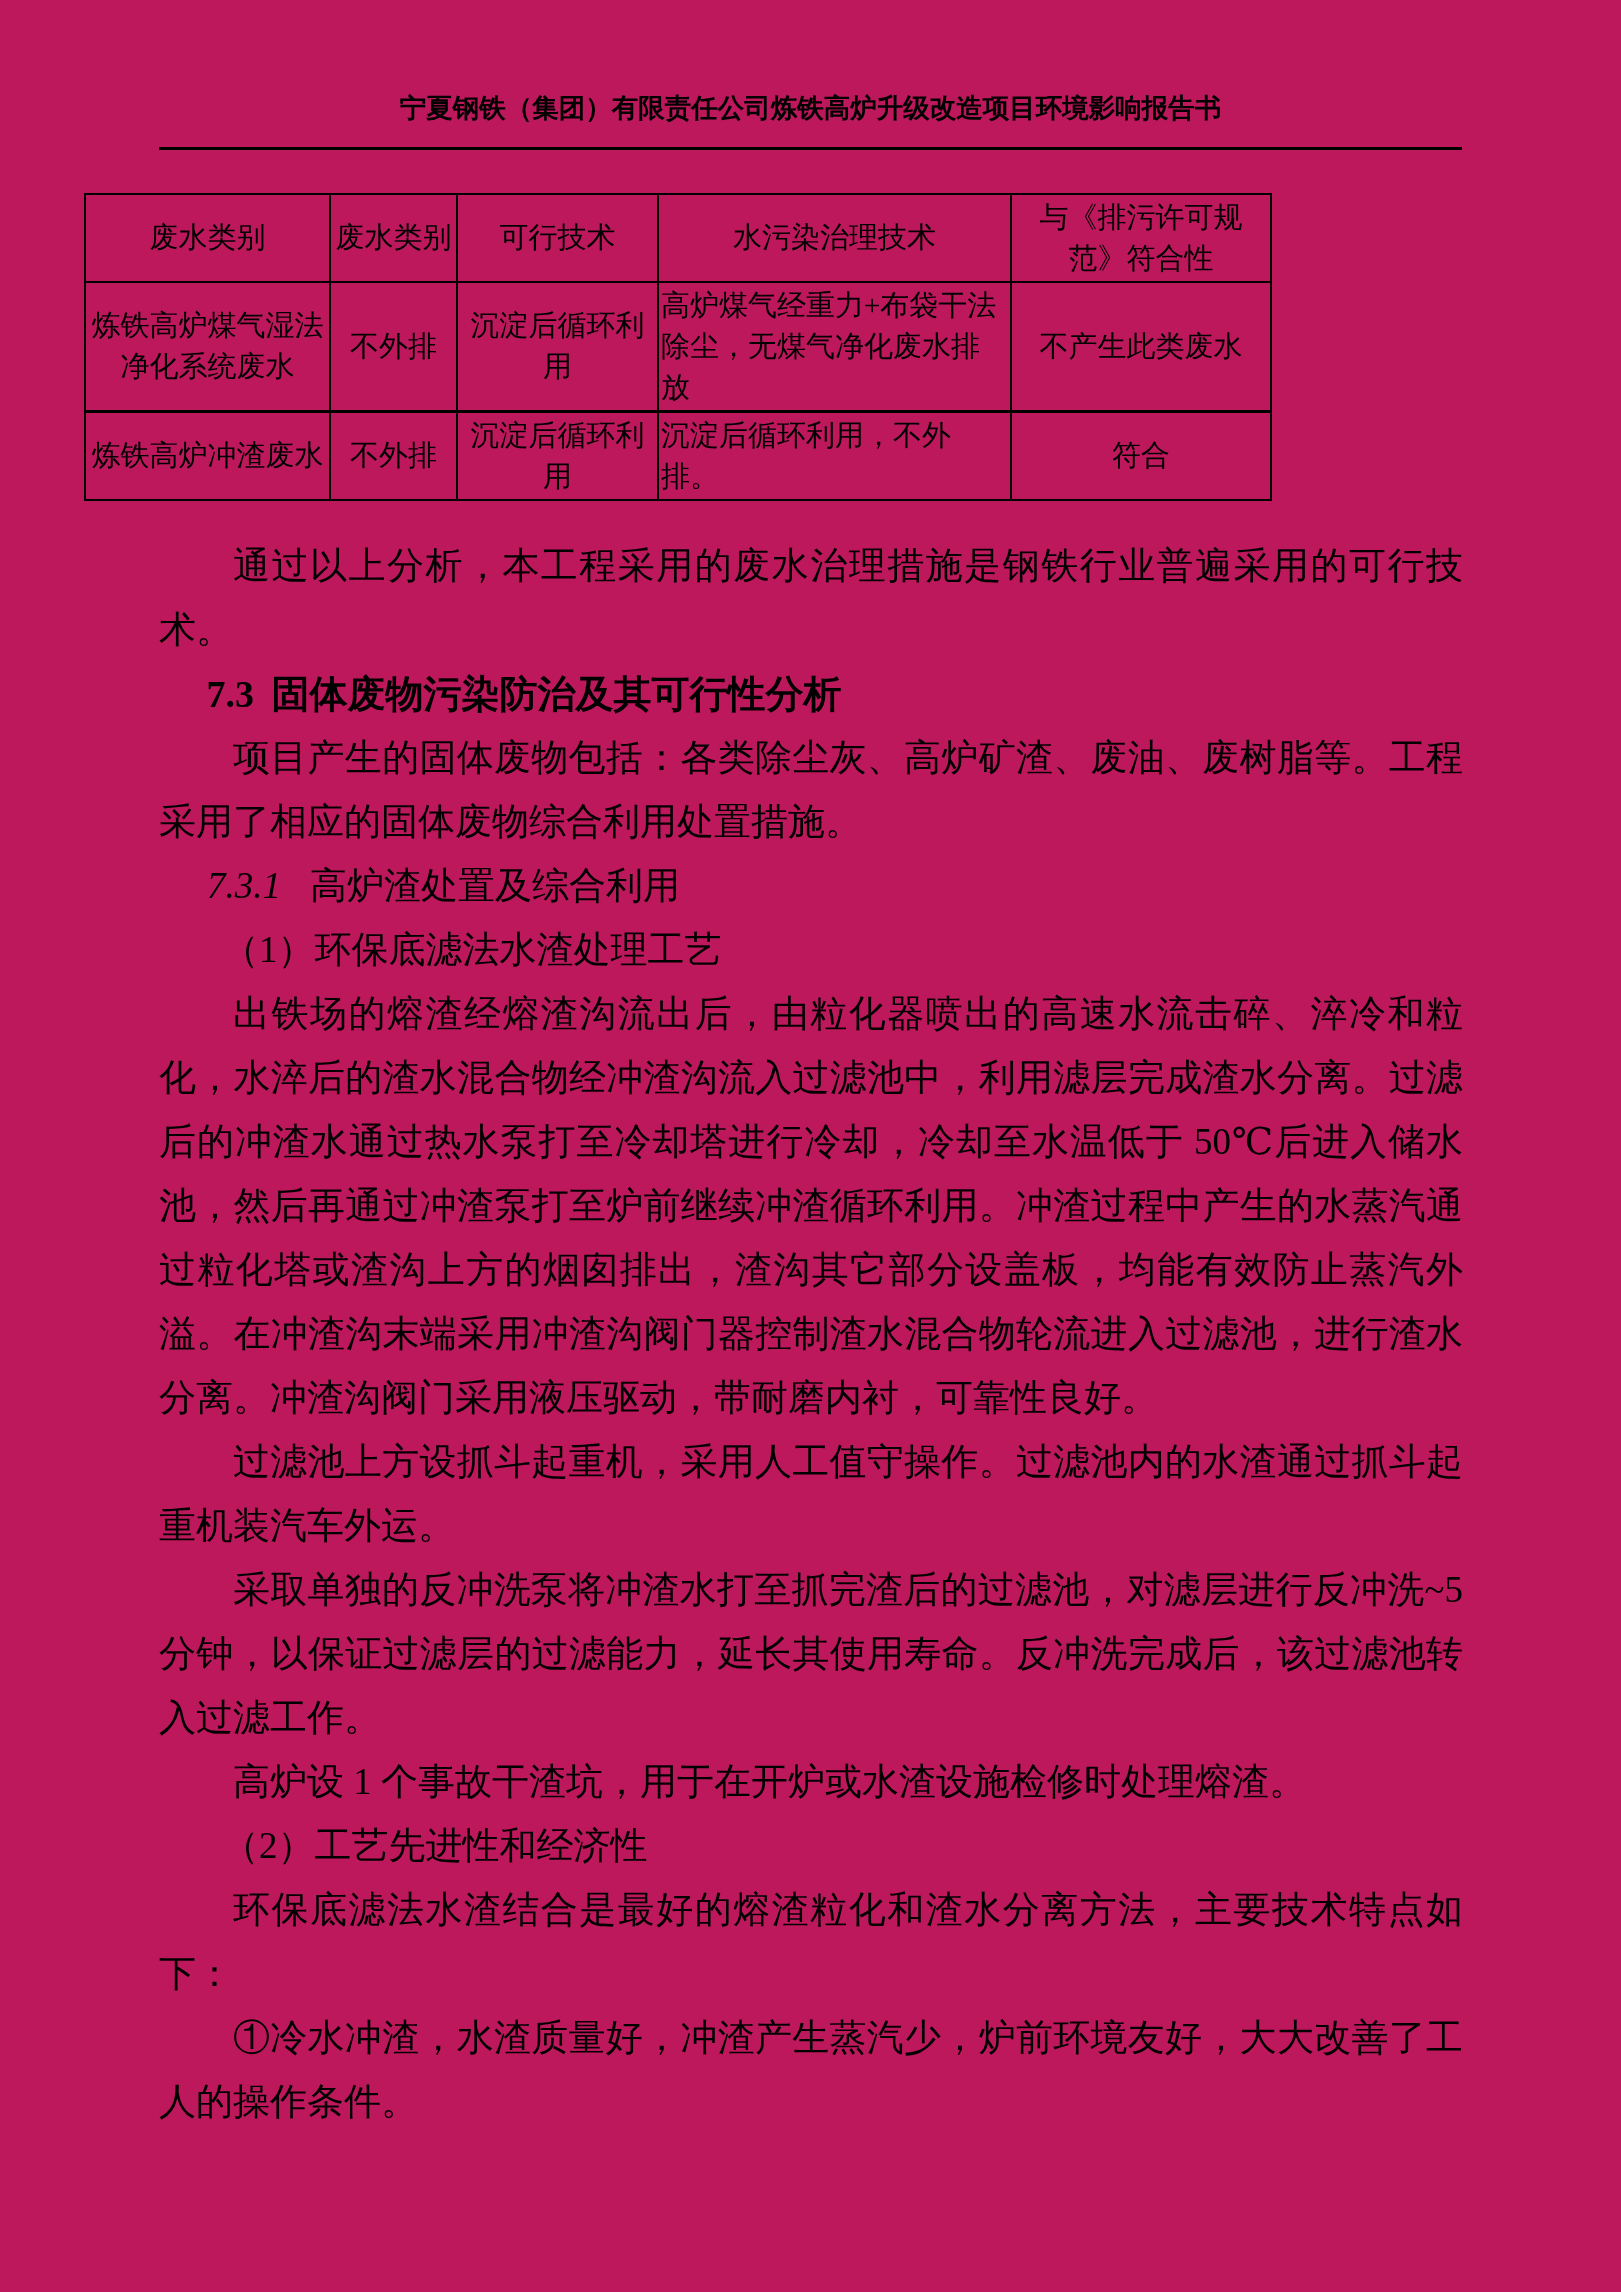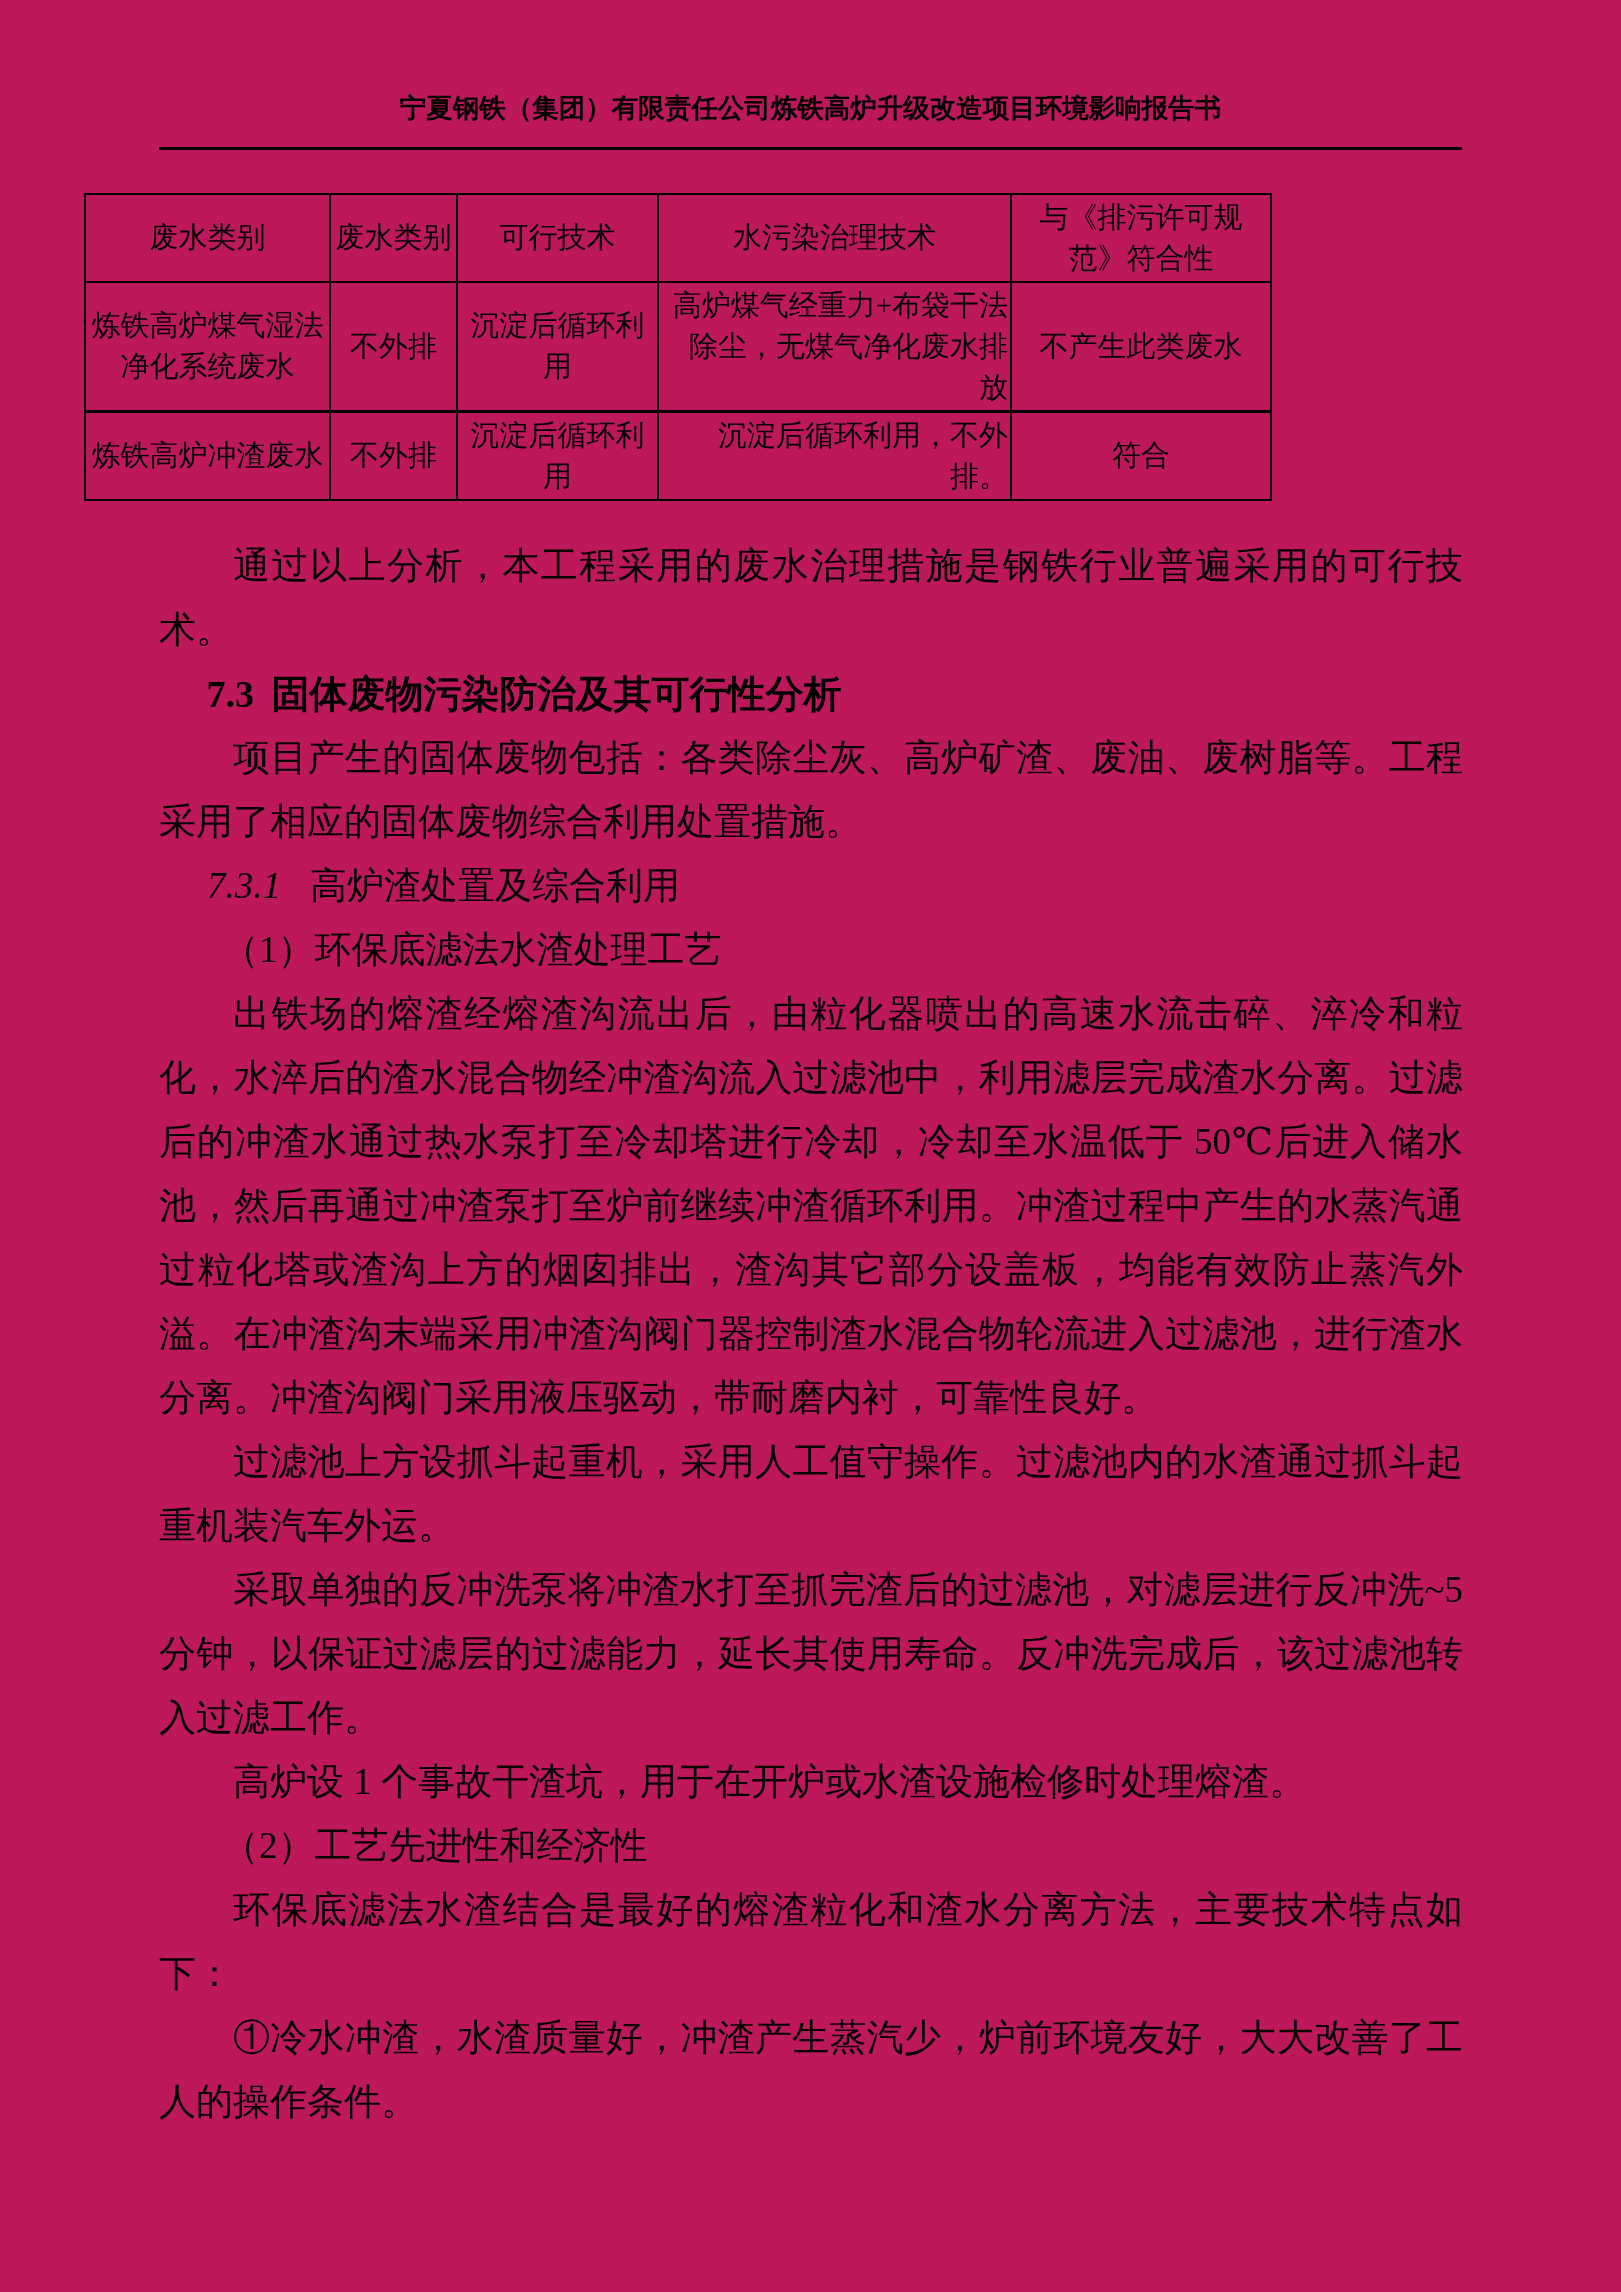--- a/index.html
+++ b/index.html
@@ -52,21 +52,21 @@
     overflow-wrap:anywhere;
   }
   table.wastewater col.c1{width:245px;}
   table.wastewater col.c2{width:127px;}
   table.wastewater col.c3{width:201px;}
   table.wastewater col.c4{width:353px;}
   table.wastewater col.c5{width:260px;}
   table.wastewater tr.hdr{height:72px;}
   table.wastewater tr.r1{height:82px;}
   table.wastewater tr.r2{height:82px;}
-  table.wastewater td.left{text-align:right;}
+  table.wastewater td.left{text-align:left;}
   table.wastewater tr.r2 td{border-top:3.9px solid #000;}
   
   .body-text{font-size:37px;line-height:64px;text-align:justify;}
   .body-text p{margin:0;text-indent:2em;}
   .body-text p.first{margin-top:33px;}
   .body-text p.paren{text-indent:1.7em;}
   h2.sec{
     margin:0;
     font-size:38px;
     font-weight:bold;

